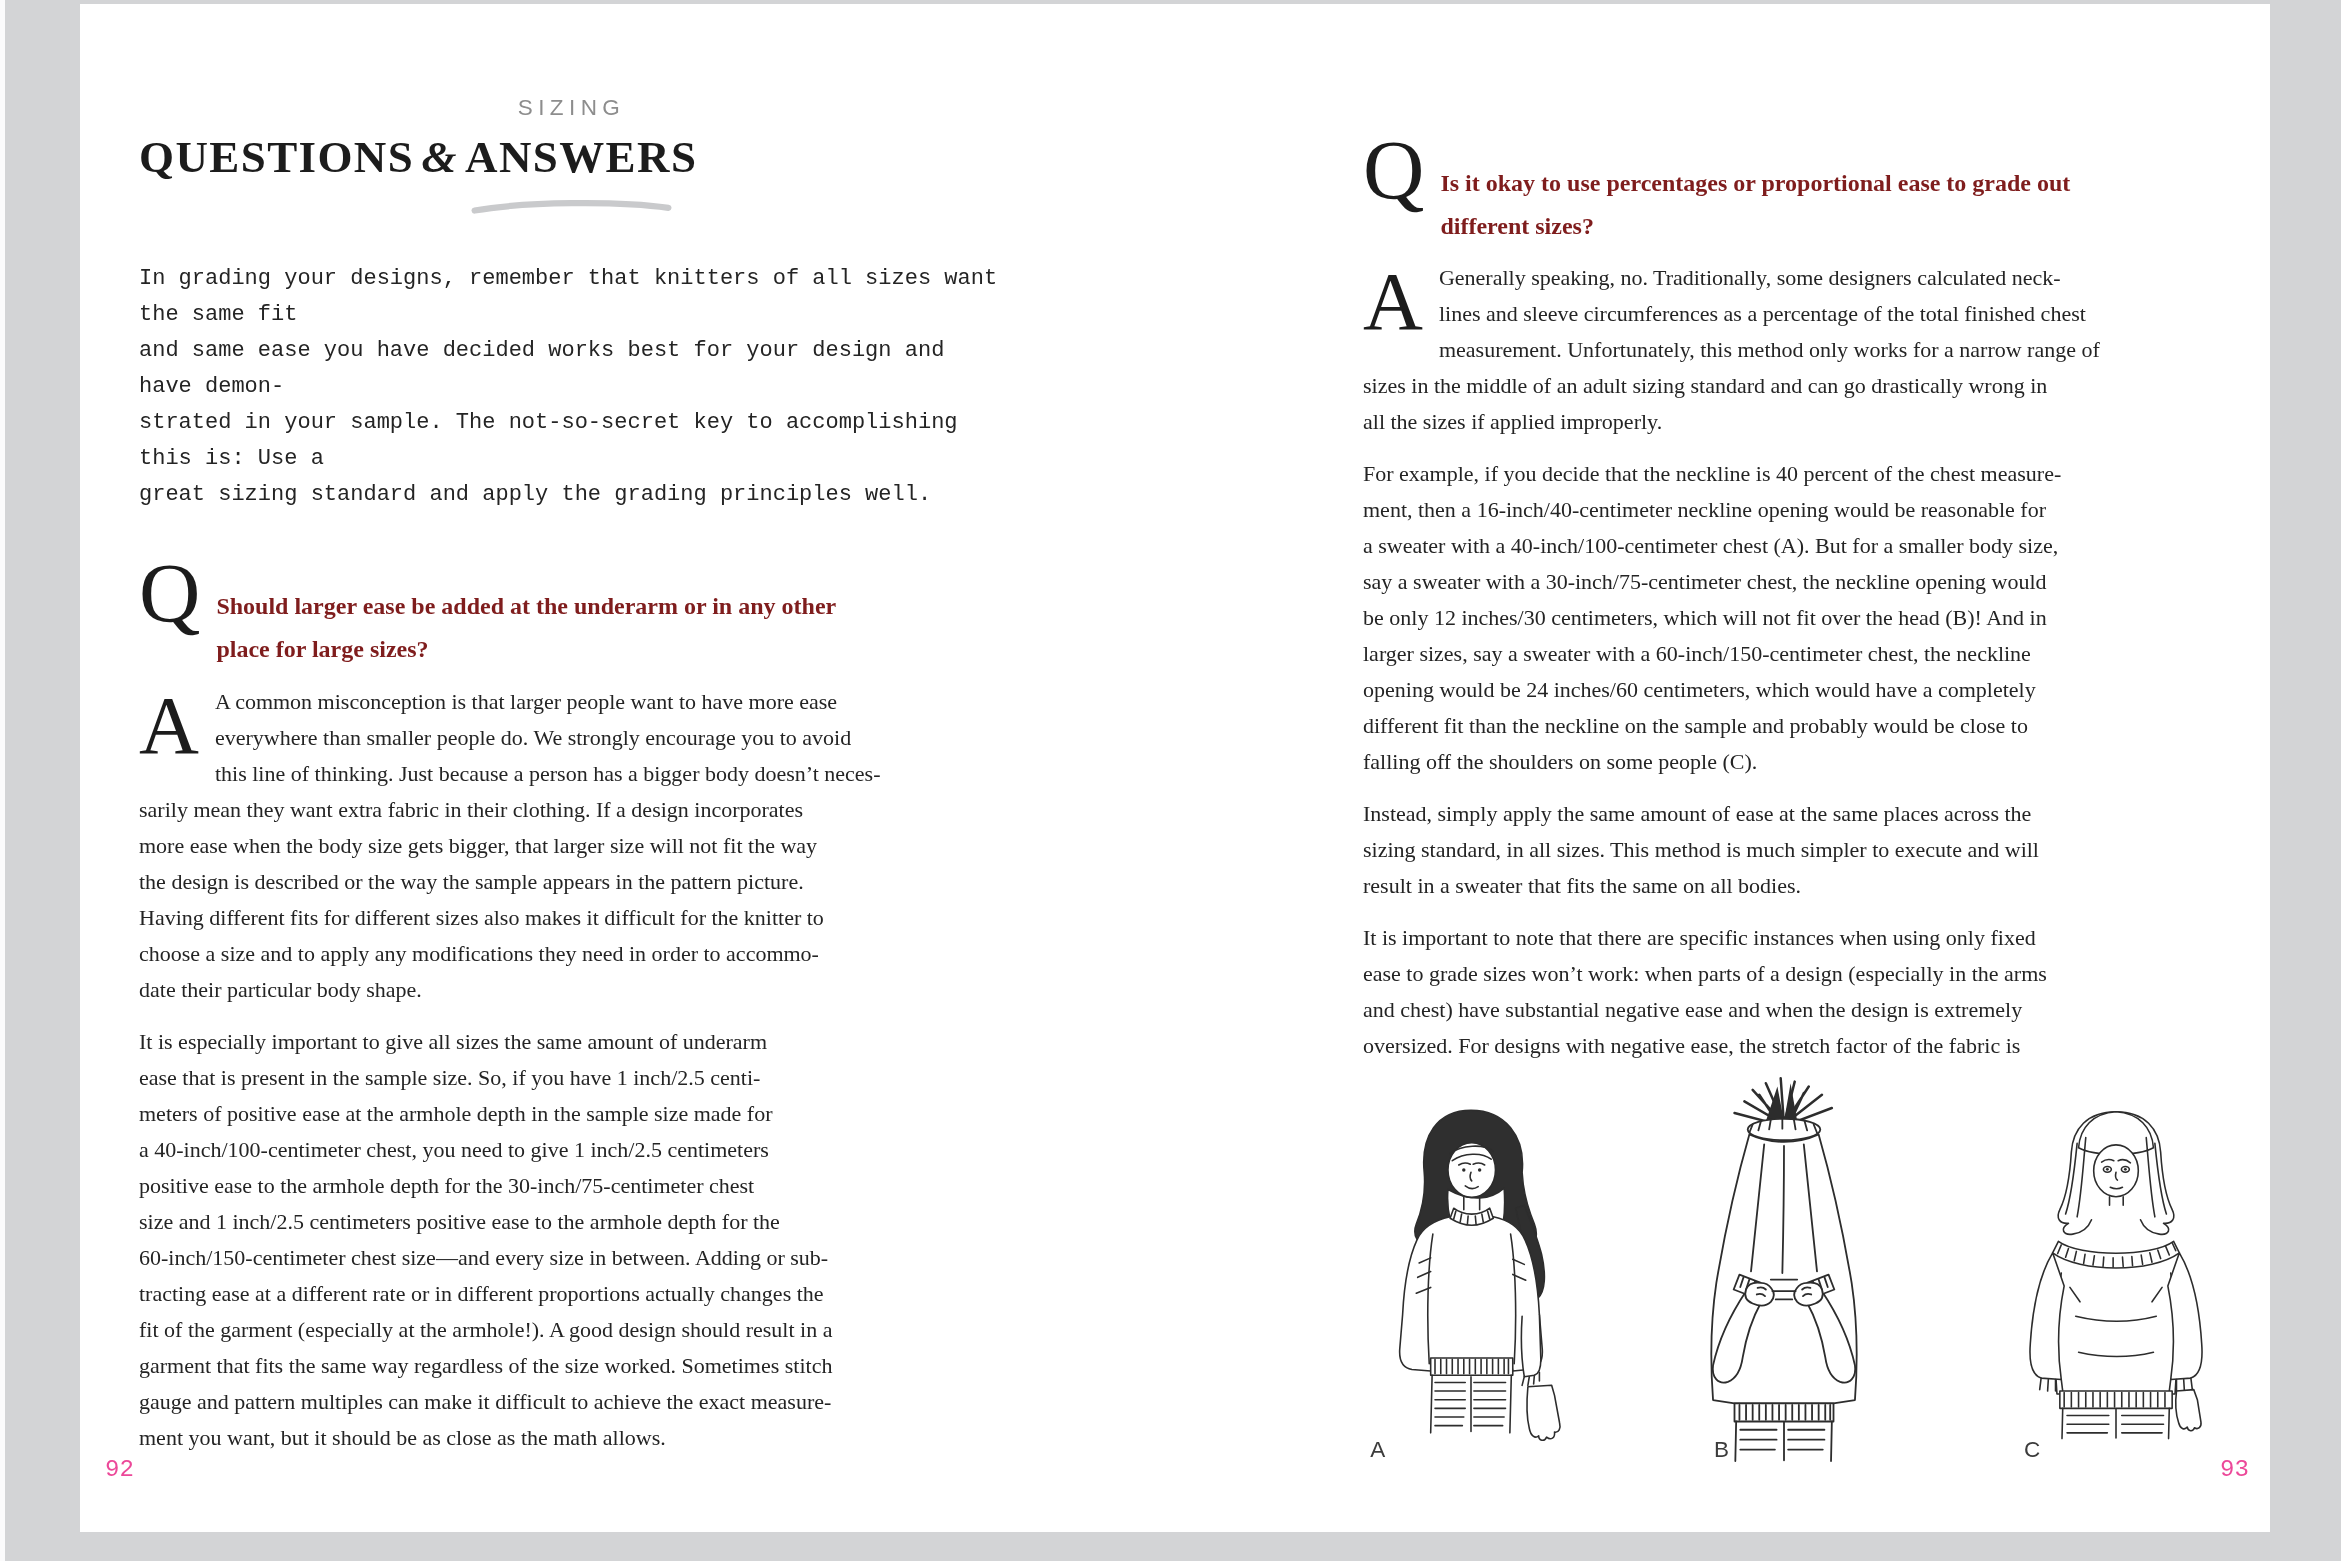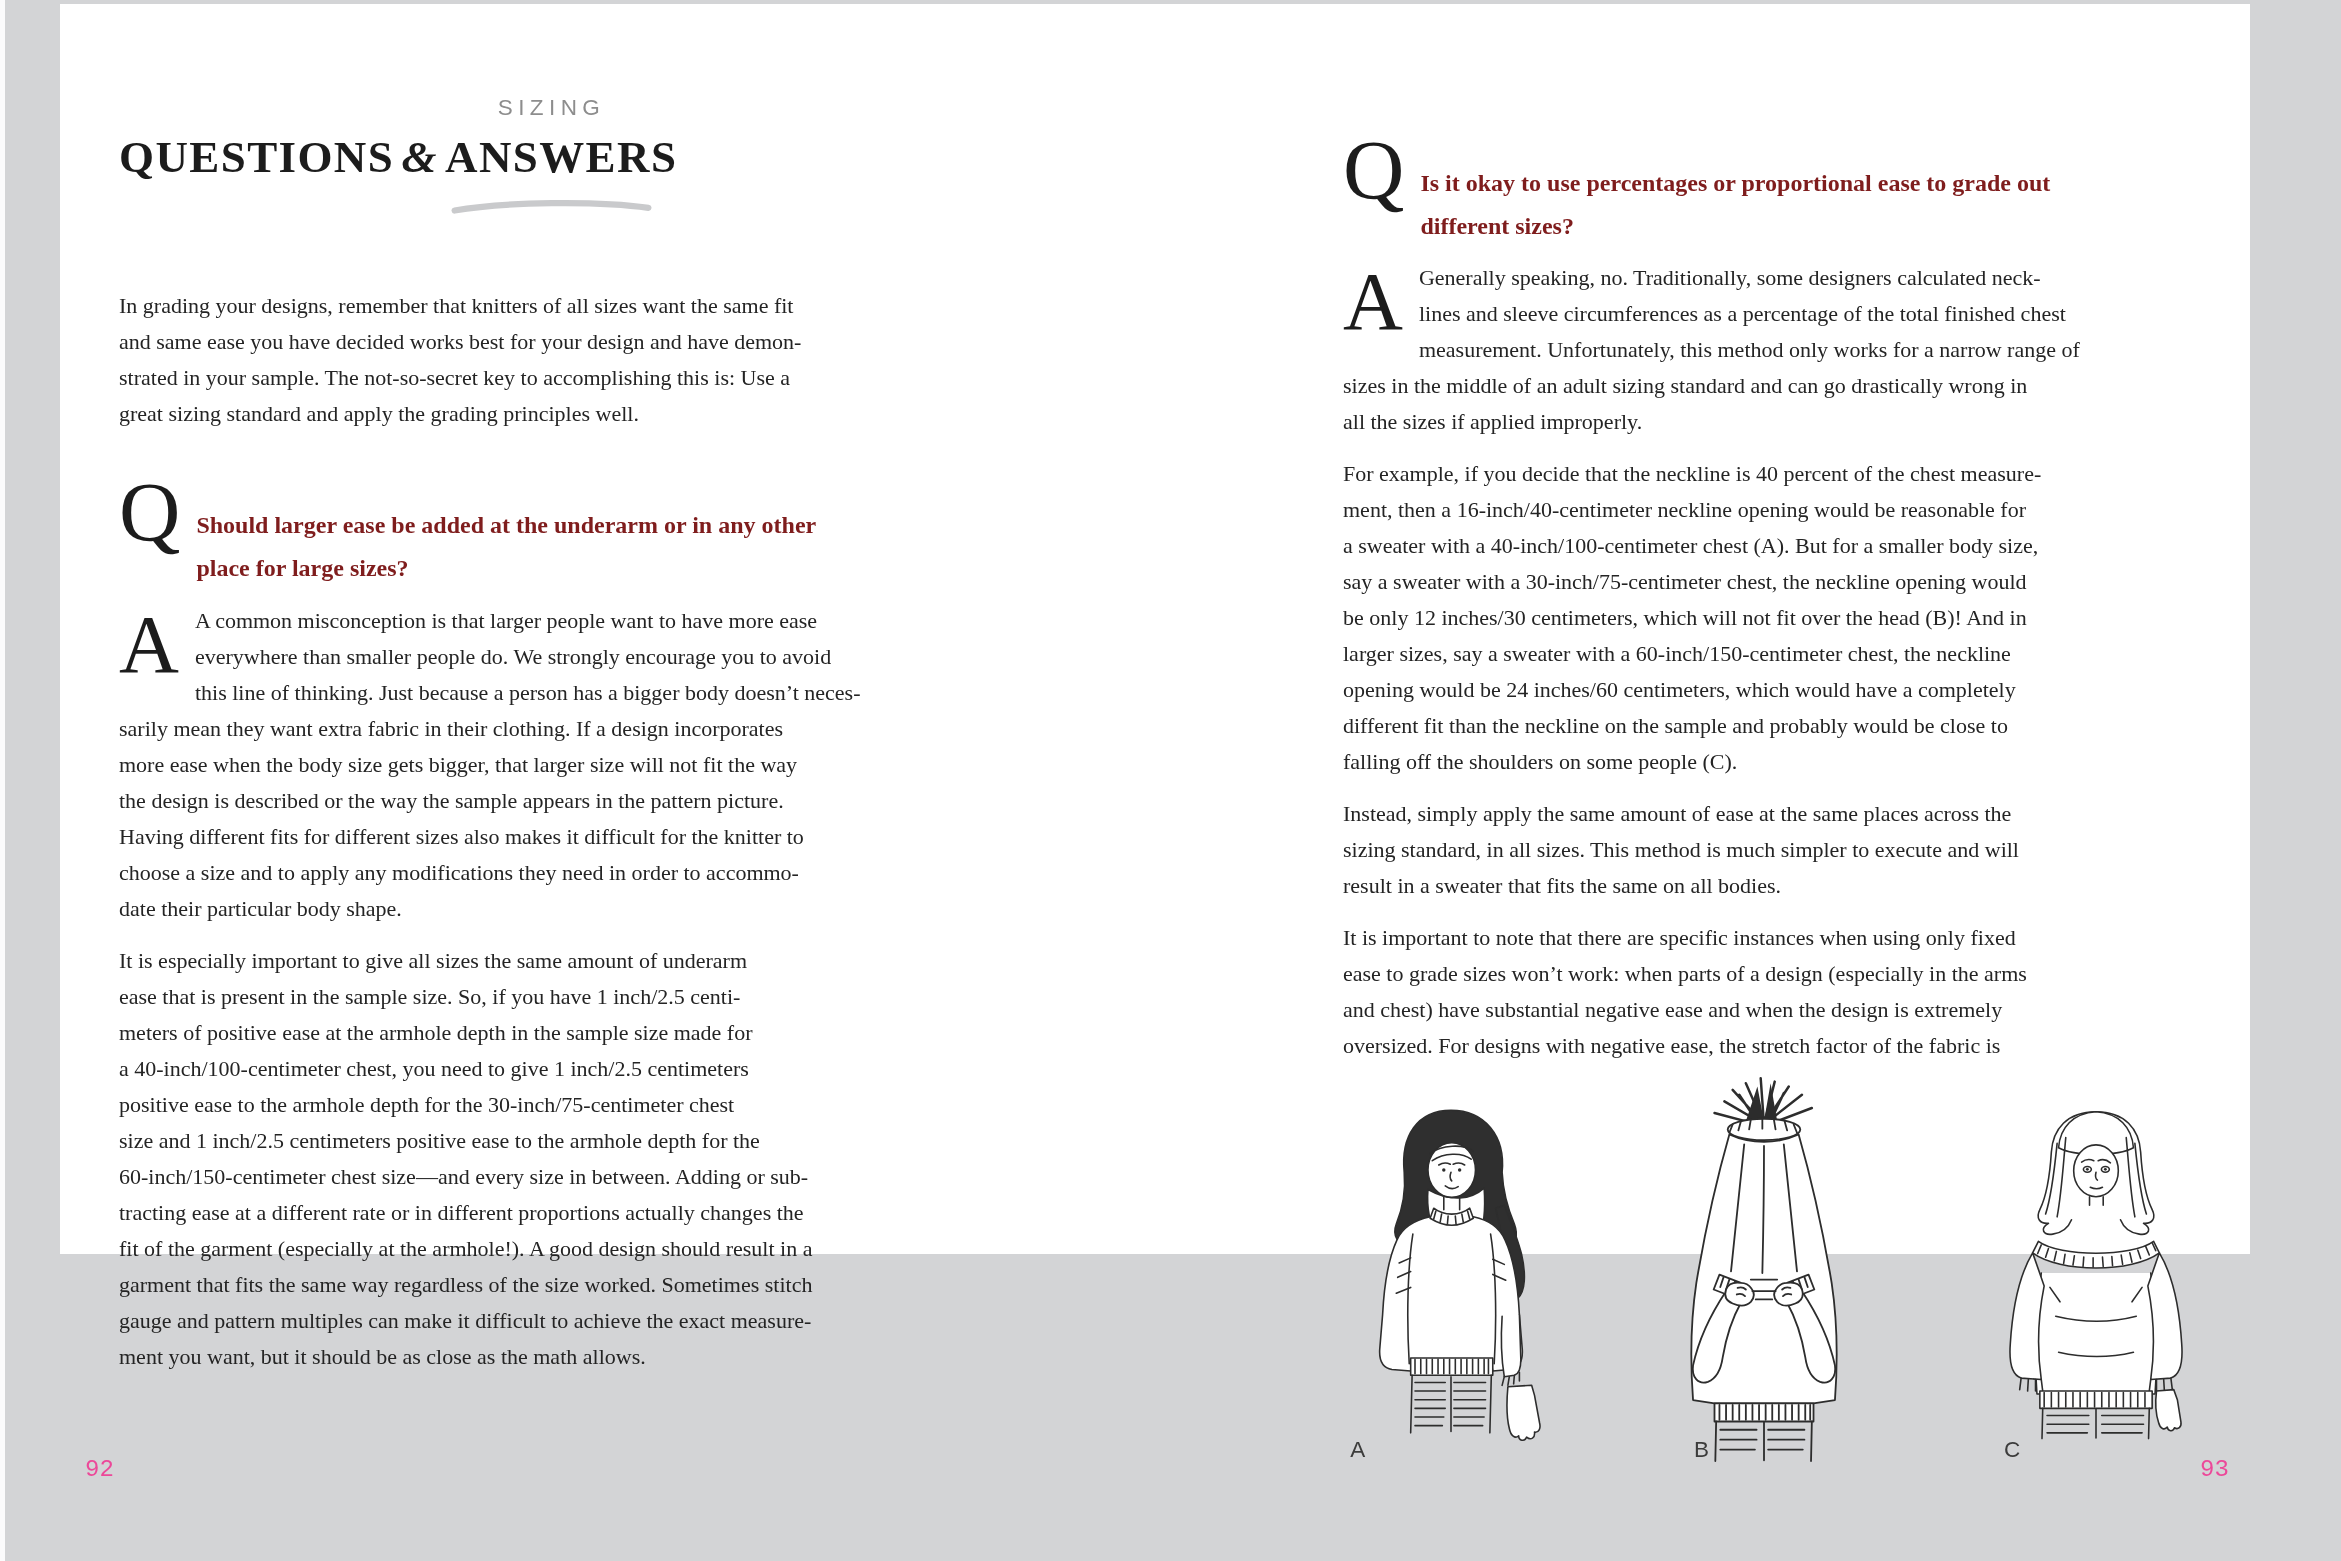--- a/index.html
+++ b/index.html
@@ -3,41 +3,41 @@
 <meta charset="utf-8">
 <style>
   html,body{margin:0;padding:0;}
   body{
     width:2342px;height:1561px;position:relative;
     background:#d3d4d6;overflow:hidden;
     font-family:"Liberation Serif","DejaVu Serif",serif;
   }
   .edge-sliver{position:absolute;left:0;top:0;bottom:0;width:4.5px;background:#fbfbfc;}
   .spread{
-    position:absolute;left:60px;top:3.6px;width:2190px;height:1250px;
+    position:absolute;left:80px;top:3.6px;width:2190px;height:1528px;
     background:#ffffff;
   }
   .col{position:absolute;top:0;width:865px;color:#242424;
        font-size:22px;line-height:36px;}
   .col-left{left:59px;}
   .col-right{left:1283px;}
 
   .eyebrow{
     margin:90px 0 0;text-align:center;
     font-family:"Liberation Sans","DejaVu Sans",sans-serif;
     font-size:22.5px;line-height:27px;letter-spacing:5.4px;color:#8d8d8d;
   }
   .title{
     margin:10.8px 0 0;font-weight:700;
     font-size:45px;line-height:52px;letter-spacing:1.4px;color:#1c1c1c;
   }
   .title .amp{font-style:italic;font-weight:600;padding:0 7.2px;}
   .swoosh{display:block;margin:16px auto 0;}
 
-  .intro{margin:73px 0 0;white-space:pre-line;}
+  .intro{margin:46px 0 0;white-space:pre-line;font-family:Liberation Mono, monospace;}
 
   .qblock{margin-top:40px;overflow:hidden;}
   .qblock.first-right{margin-top:126px;}
   .qhead{
     font-weight:700;font-size:24px;line-height:43px;
     white-space:pre-line;color:#7f1d1d;margin-top:32px;
   }
   .dropcap{
     float:left;font-family:"Liberation Serif","DejaVu Serif",serif;
     color:#1c1c1c;font-weight:400;

